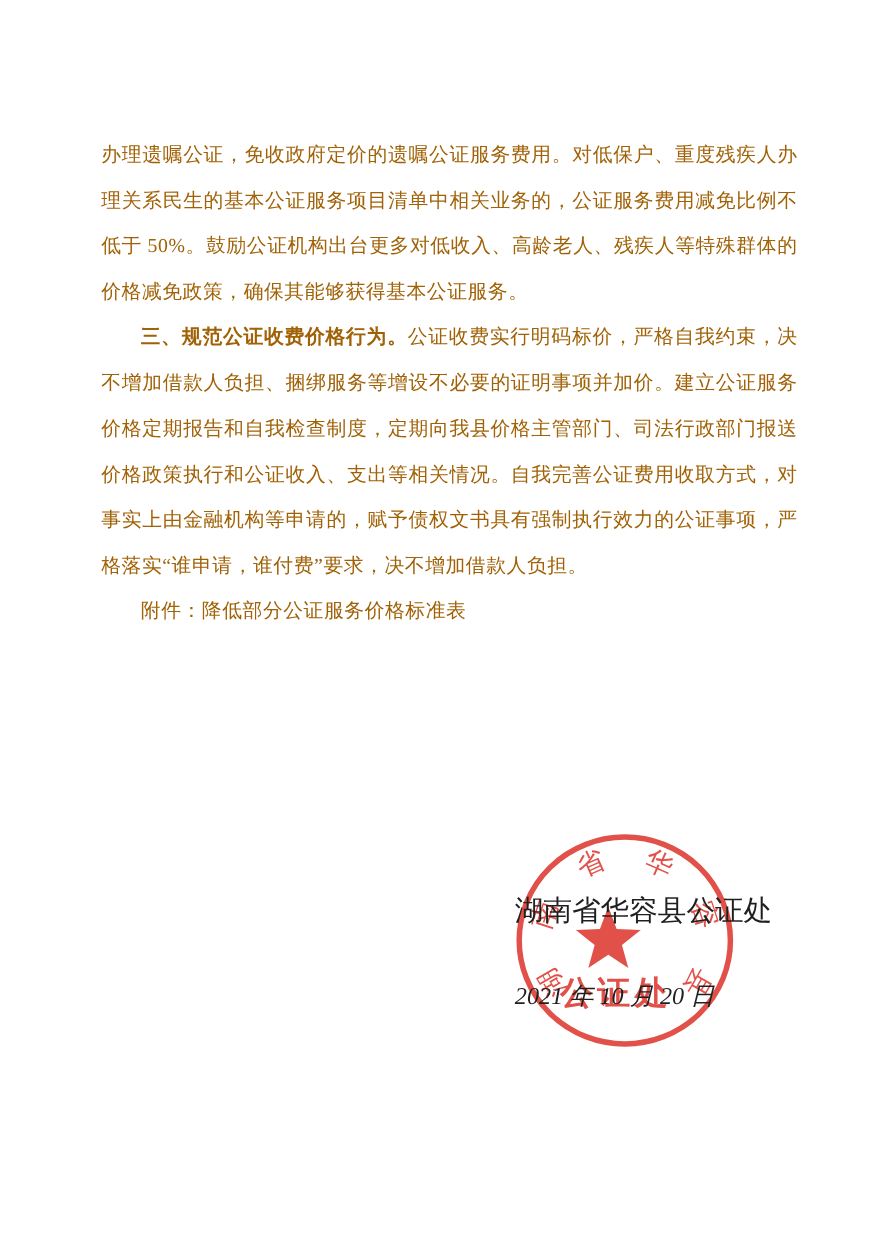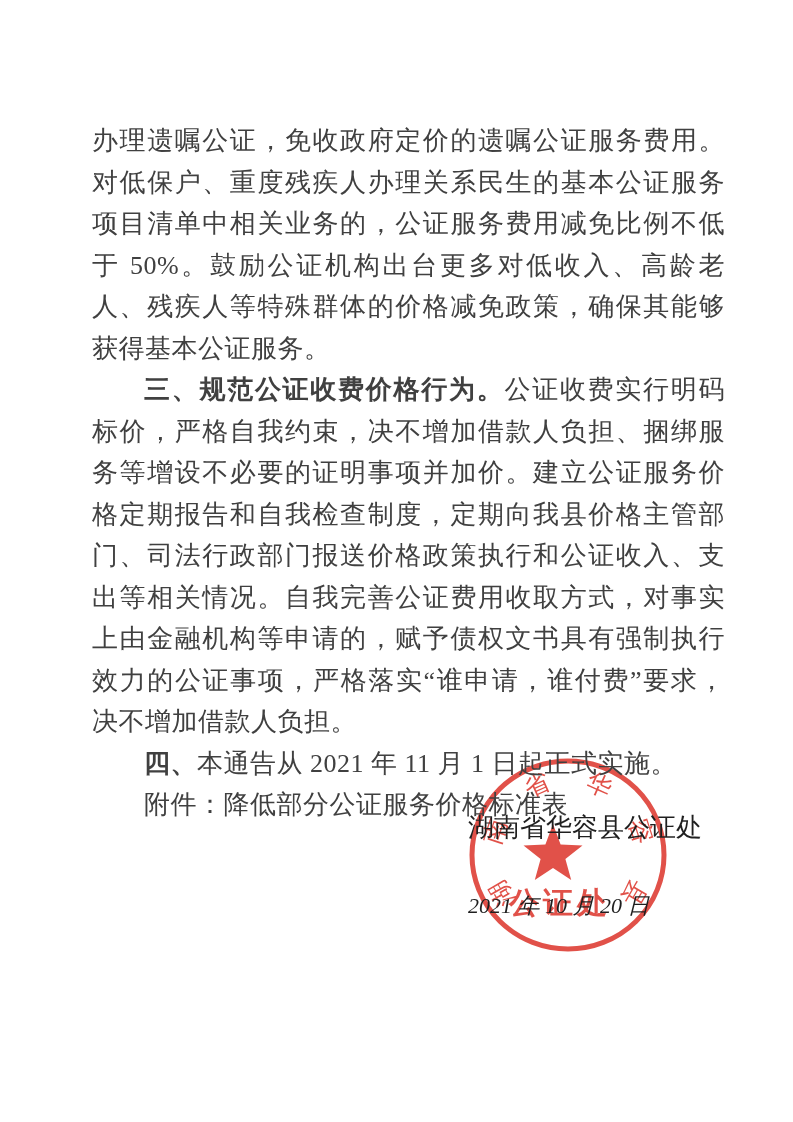--- a/index.html
+++ b/index.html
@@ -12,23 +12,23 @@
     width: 793px;
     height: 1122px;
     background: #ffffff;
     overflow: hidden;
     font-family: "Liberation Serif", "DejaVu Serif", serif;
   }
   .doc {
     position: relative;
     z-index: 2;
     padding: 120px 68px 0 92px;
-    font-size: 26px;
+    font-size: 18px;
     line-height: 41.5px;
-    color: #404040;
+    color: #a16207;
     text-align: justify;
     letter-spacing: 0.5px;
   }
   .doc p {
     margin: 0;
   }
   .doc p.indent {
     text-indent: 2em;
   }
   .doc b {
@@ -74,21 +74,20 @@
   }
 </style>
 </head>
 <body>
 
 <div class="page">
 
   <div class="doc">
     <p><span>办理遗嘱公证，免收政府定价的遗嘱公证服务费用。对低保户、重度残疾人办理关系民生的基本公证服务项目清单中相关业务的，公证服务费用减免比例不低于 50%。鼓励公证机构出台更多对低收入、高龄老人、残疾人等特殊群体的价格减免政策，确保其能够获得基本公证服务。</span></p>
     <p class="indent"><b>三、规范公证收费价格行为。</b><span>公证收费实行明码标价，严格自我约束，决不增加借款人负担、捆绑服务等增设不必要的证明事项并加价。建立公证服务价格定期报告和自我检查制度，定期向我县价格主管部门、司法行政部门报送价格政策执行和公证收入、支出等相关情况。自我完善公证费用收取方式，对事实上由金融机构等申请的，赋予债权文书具有强制执行效力的公证事项，严格落实“谁申请，谁付费”要求，决不增加借款人负担。</span></p>
-    <p class="indent"><b>四、</b><span>本通告从 2021 年 11 月 1 日起正式实施。</span></p>
     <p class="indent"><span>附件：降低部分公证服务价格标准表</span></p>
   </div>
 
   <div class="seal">
     <svg viewBox="0 0 204 200" xmlns="http://www.w3.org/2000/svg">
       <ellipse cx="102" cy="99" rx="96" ry="94" fill="none" stroke="#dd3a30" stroke-width="5"></ellipse>
       <path transform="translate(87,99)" d="M0,-31 L7.6,-10.5 L29.5,-9.6 L12.4,4.0 L18.2,25.1 L0,13 L-18.2,25.1 L-12.4,4.0 L-29.5,-9.6 L-7.6,-10.5 Z" fill="#dd3a30"></path>
       <g>
           <text x="37.91412011995155" y="136" font-size="25" text-anchor="middle" dominant-baseline="middle" fill="#dd3a30" transform="rotate(-120 37.91412011995155 136)">湖</text>
           <text x="31.621817794158645" y="76.13274241625388" font-size="25" text-anchor="middle" dominant-baseline="middle" fill="#dd3a30" transform="rotate(-72 31.621817794158645 76.13274241625388)">南</text>

